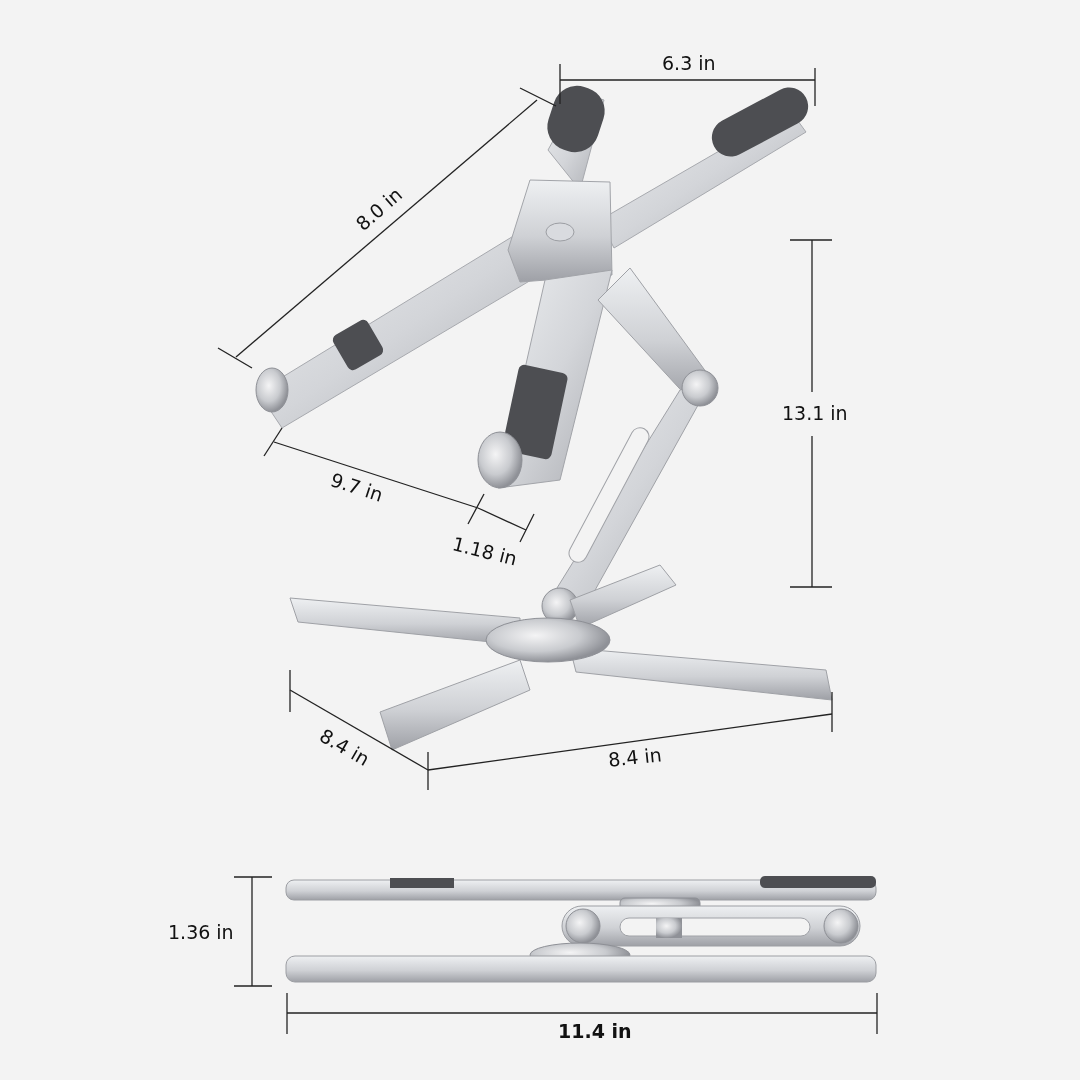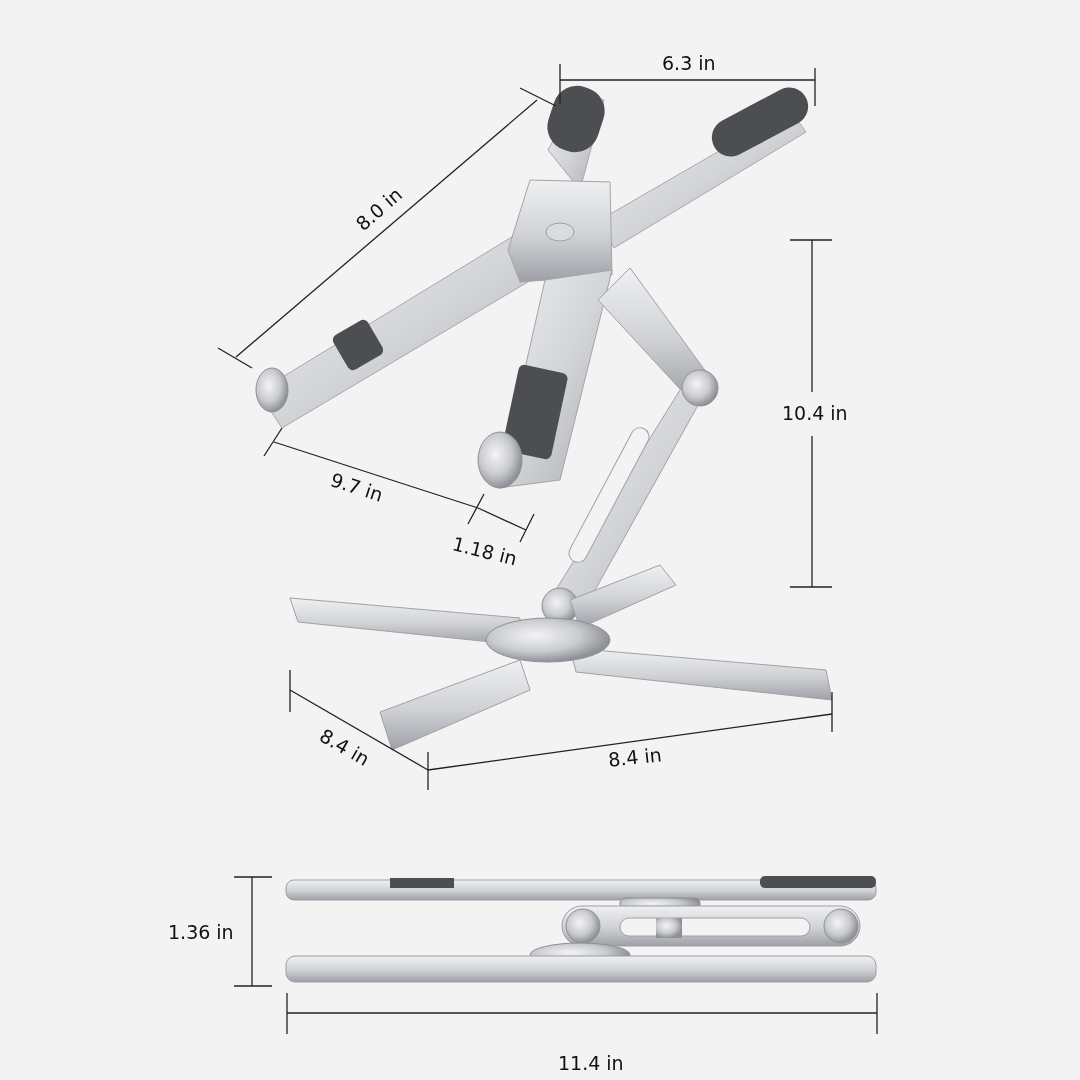--- a/index.html
+++ b/index.html
@@ -138,21 +138,21 @@
       <line x1="234" y1="986" x2="272" y2="986"></line>
 
       <line x1="287" y1="1013" x2="877" y2="1013"></line>
       <line x1="287" y1="993" x2="287" y2="1034"></line>
       <line x1="877" y1="993" x2="877" y2="1034"></line>
     </g>
   </svg>
 
   <div class="dim-label" style="left:662px; top:52px;">6.3 in</div>
   <div class="dim-label" style="left:352px; top:198px; transform:rotate(-41deg);">8.0 in</div>
-  <div class="dim-label" style="left:782px; top:402px;">10.4 in</div>
+  <div class="dim-label" style="left:782px; top:402px;">13.1 in</div>
   <div class="dim-label" style="left:330px; top:476px; transform:rotate(18deg);">9.7 in</div>
   <div class="dim-label" style="left:452px; top:540px; transform:rotate(14deg);">1.18 in</div>
   <div class="dim-label" style="left:318px; top:736px; transform:rotate(30deg);">8.4 in</div>
   <div class="dim-label" style="left:608px; top:746px; transform:rotate(-6deg);">8.4 in</div>
   <div class="dim-label" style="left:168px; top:921px;">1.36 in</div>
-  <div class="dim-label" style="left:558px; top:1052px;">11.4 in</div>
+  <div class="dim-label" style="left:558px; top:1020px;font-weight:bold;">11.4 in</div>
 
 </div>
 
 </body></html>

